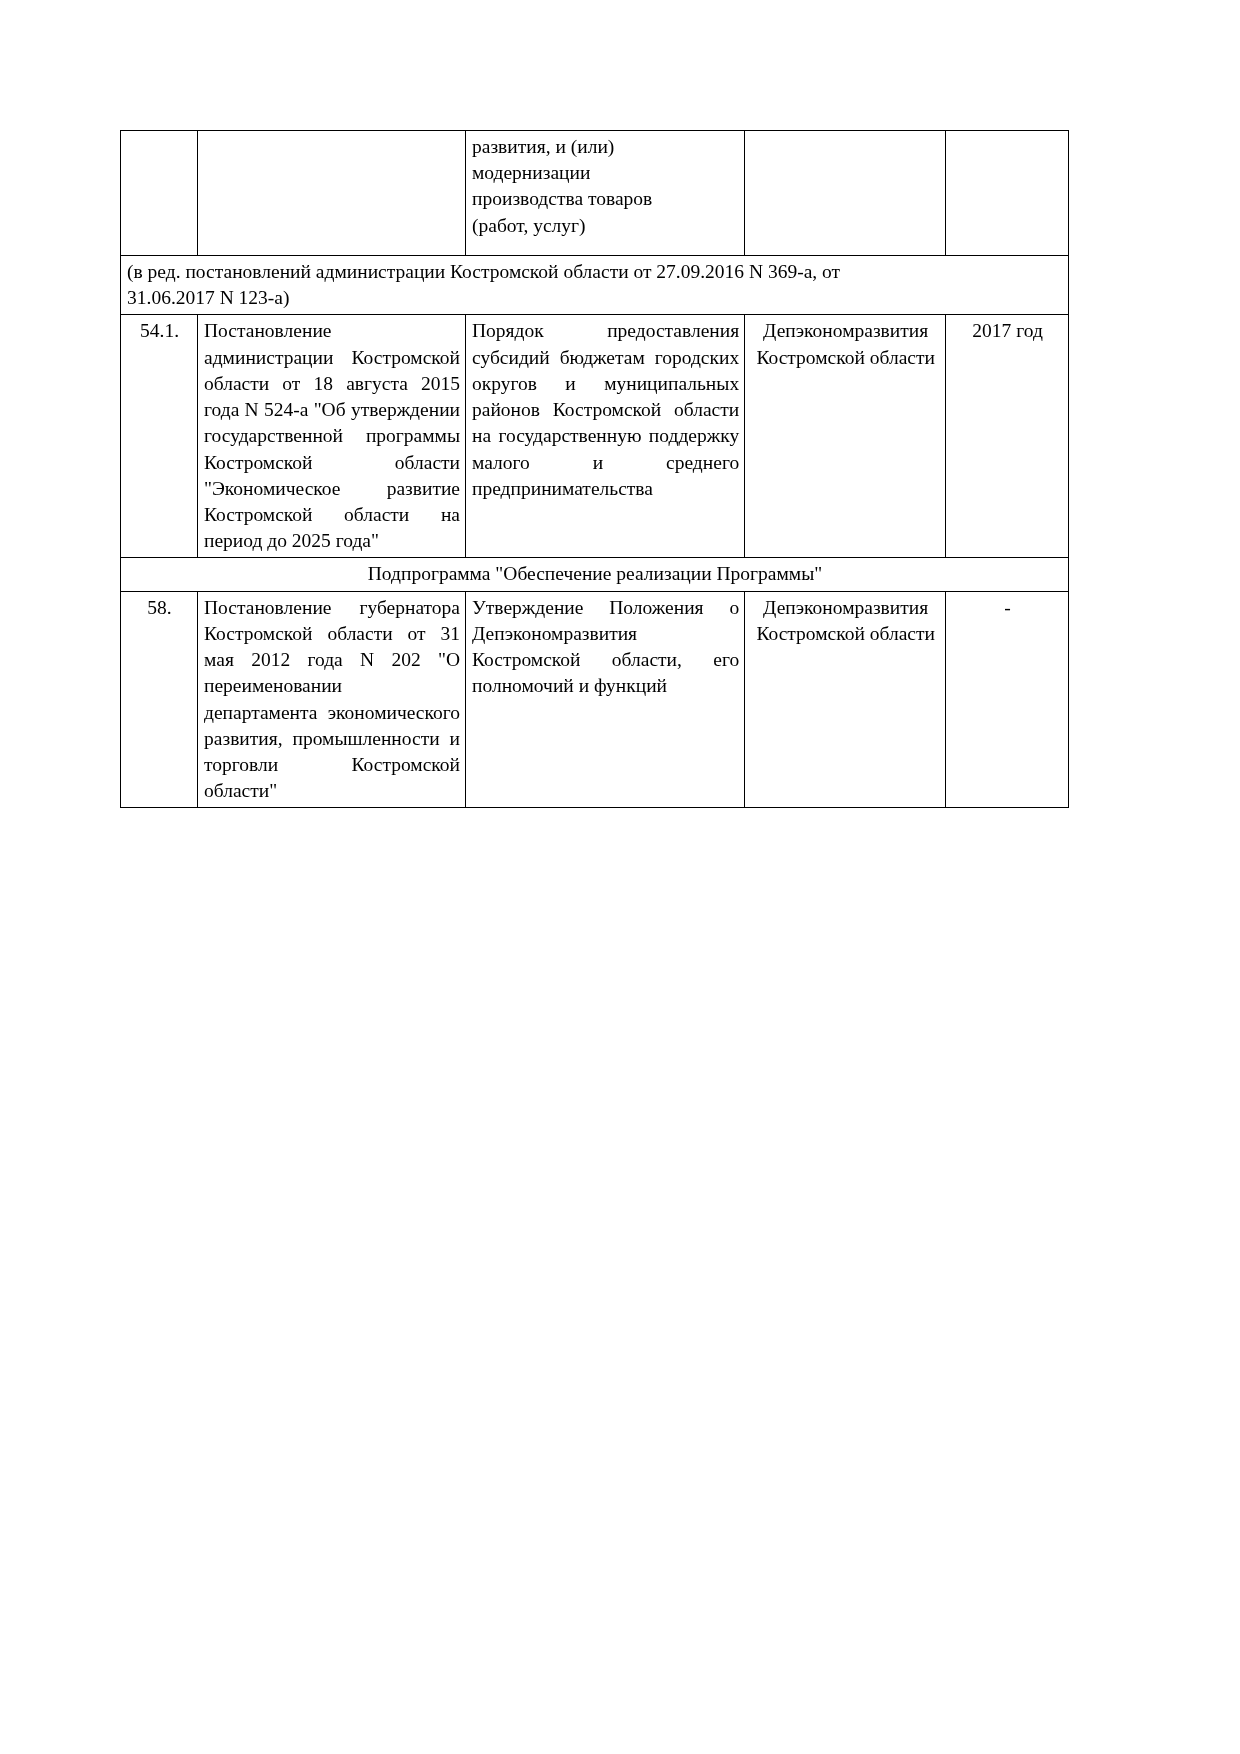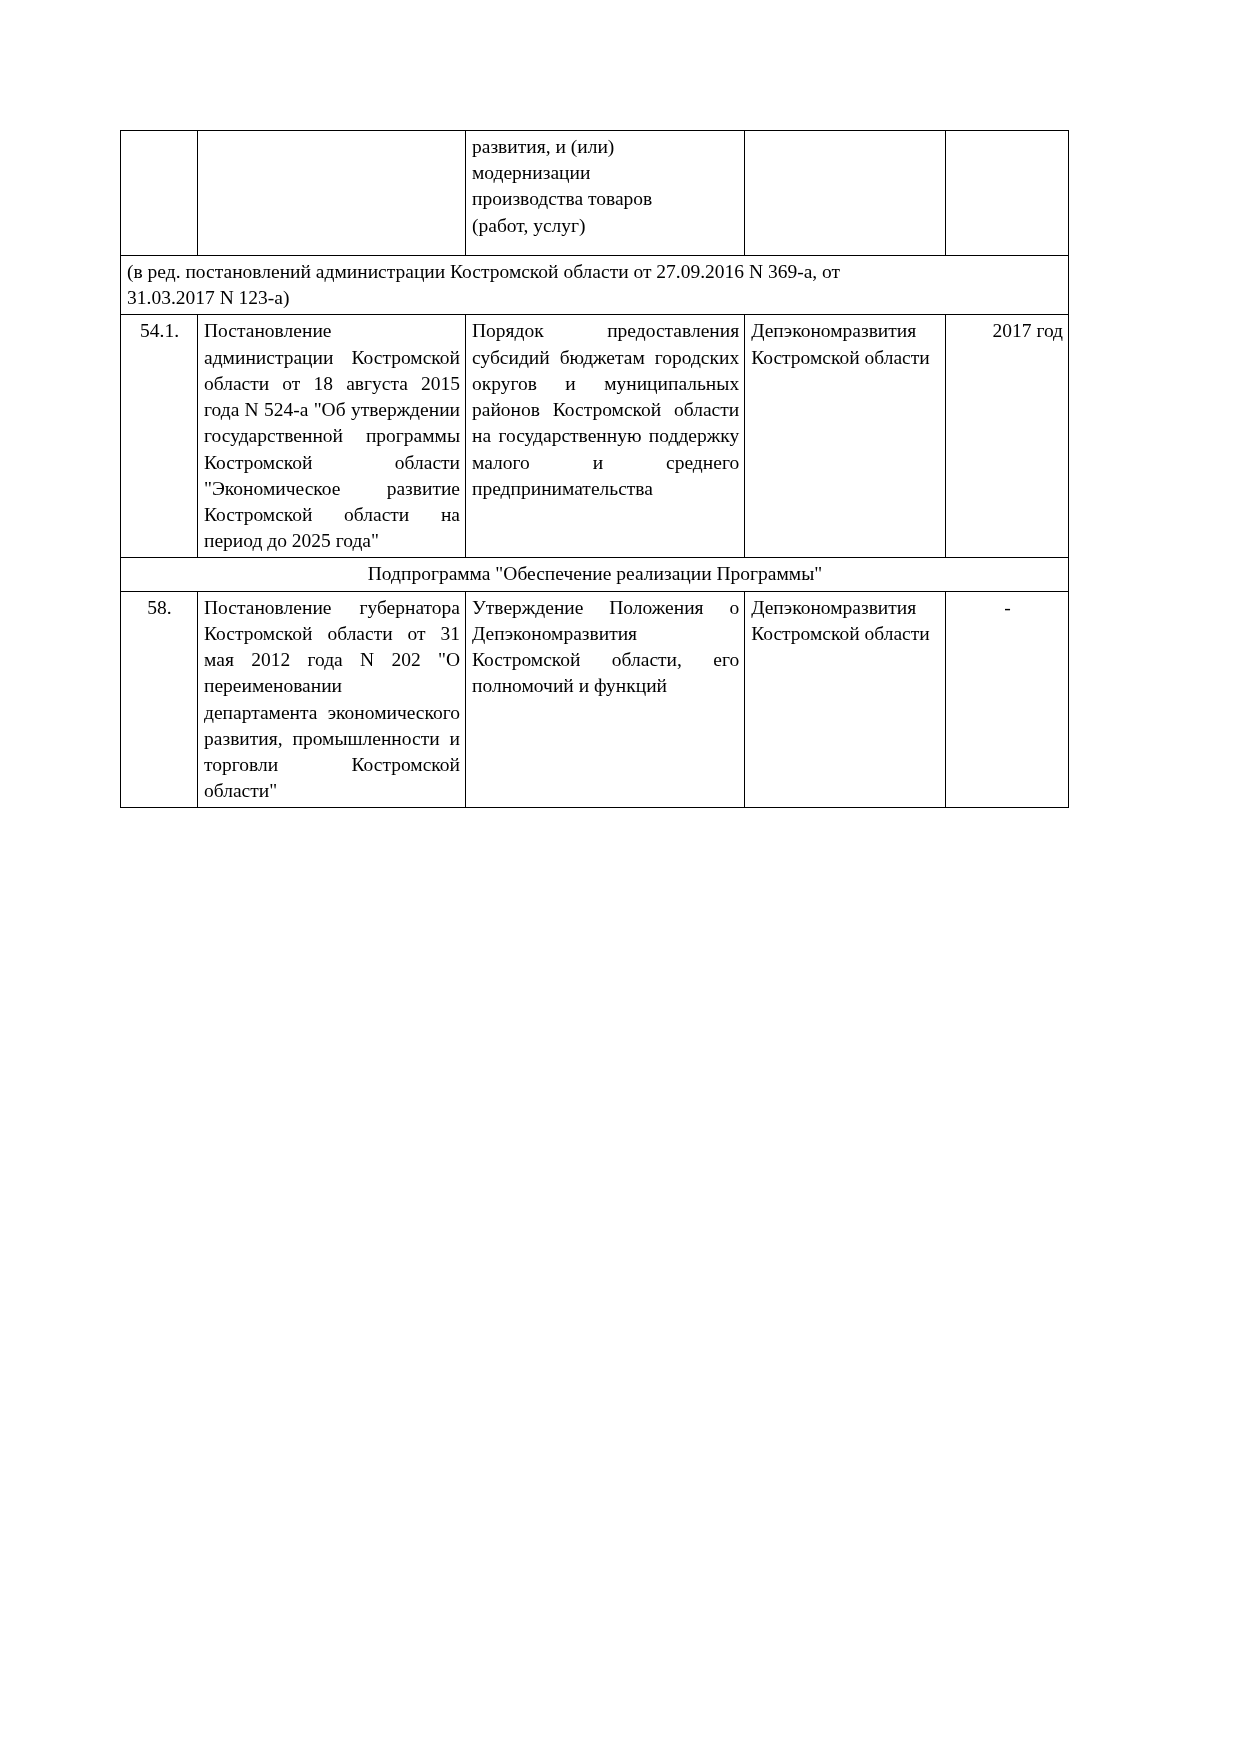--- a/index.html
+++ b/index.html
@@ -54,22 +54,22 @@
   }
   .just {
     text-align: justify;
     text-align-last: left;
     text-justify: inter-word;
   }
   .just-full {
     text-align: justify;
     text-justify: inter-word;
   }
-  .center { text-align: right; }
-  .left   { text-align: left; font-family: Liberation Serif, serif; }
+  .center { text-align: center; }
+  .left   { text-align: center; font-family: Liberation Serif, serif; }
 
   .note-cell {
     text-align: justify;
     text-justify: inter-word;
     padding: 4px 6px 5px 8px;
   }
   .note-cell .last-line { text-align: left; }
 
   .subheader-cell {
     text-align: center;
@@ -109,21 +109,21 @@
           <p class="ln just-full">производства товаров</p>
           <p class="ln left">(работ, услуг)</p>
         </td>
         <td class="cont-cell"></td>
         <td class="cont-cell"></td>
       </tr>
 
       <tr>
         <td class="note-cell" colspan="5">
           <p class="ln just-full">(в ред. постановлений администрации Костромской области от 27.09.2016 N 369-а, от</p>
-          <p class="ln last-line">31.03.2017 N 123-а)</p>
+          <p class="ln last-line">31.06.2017 N 123-а)</p>
         </td>
       </tr>
 
 
       <tr>
         <td class="num-cell">54.1.</td>
         <td class="just">Постановление администрации Костромской области от 18 августа 2015 года N 524-а "Об утверждении государственной программы Костромской области "Экономическое развитие Костромской области на период до 2025 года"</td>
         <td class="just">Порядок предоставления субсидий бюджетам городских округов и муниципальных районов Костромской области на государственную поддержку малого и среднего предпринимательства</td>
         <td class="left">Депэкономразвития Костромской области</td>
         <td class="center">2017 год</td>

